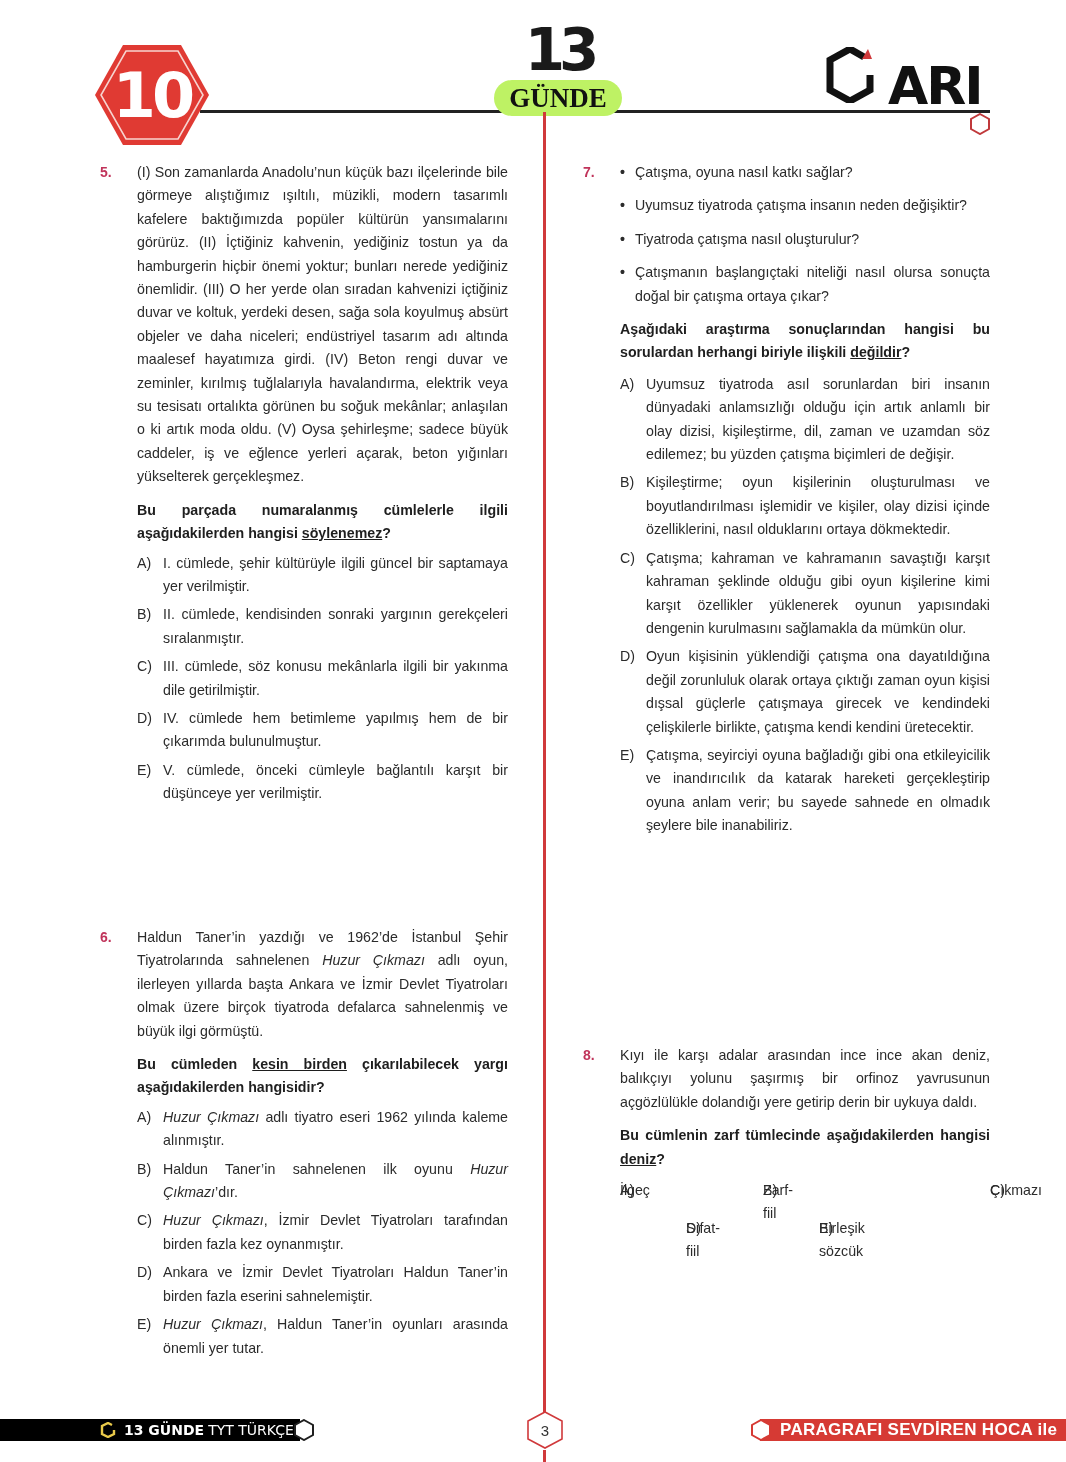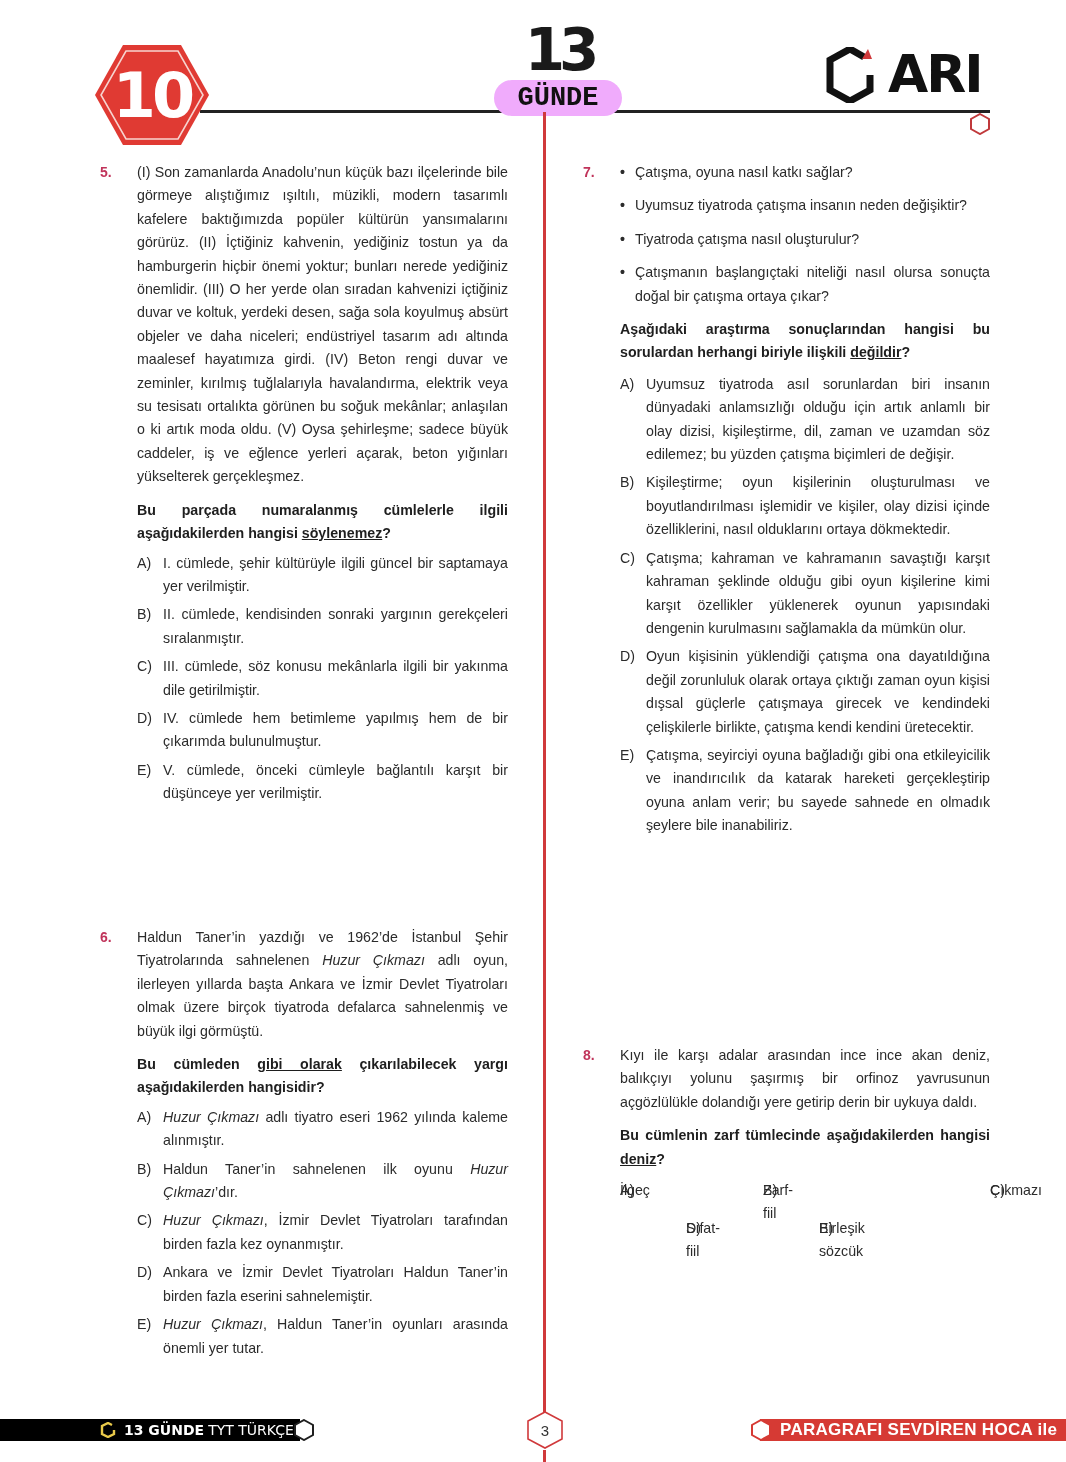--- a/index.html
+++ b/index.html
@@ -6,27 +6,27 @@
   html, body { width: 1066px; height: 1462px; background: #ffffff; overflow: hidden; }
   body { position: relative; font-family: "Liberation Sans", "DejaVu Sans", sans-serif; color: #2a2a2a; }
 
   .header-line { position: absolute; left: 200px; top: 110px; width: 790px; height: 3px; background: #222; }
   .day-badge { position: absolute; left: 93px; top: 43px; width: 118px; height: 104px; }
   .day-badge svg { position: absolute; left: 0; top: 0; }
   .day-badge .num { position: absolute; left: 0; top: 0; width: 118px; height: 104px; display: flex; align-items: center; justify-content: center; color: #fff; font-family: "DejaVu Sans", sans-serif; font-weight: bold; font-size: 62px; letter-spacing: -4px; }
 
   .logo13 { position: absolute; left: 494px; top: 22px; width: 130px; height: 95px; }
   .logo13 .big { position: absolute; left: 0; top: -6px; width: 130px; text-align: center; font-family: "DejaVu Sans", sans-serif; font-weight: bold; font-size: 58px; color: #1a1a1a; letter-spacing: -6px; }
-  .logo13 .pill { position: absolute; left: 0; top: 58px; width: 128px; height: 36px; border-radius: 18px; background: #f0abfc; display: flex; align-items: center; justify-content: center; font-family: Liberation Mono, monospace; font-weight: bold; font-size: 27px; color: #111; letter-spacing: 0px; }
+  .logo13 .pill { position: absolute; left: 0; top: 58px; width: 128px; height: 36px; border-radius: 18px; background: #bef264; display: flex; align-items: center; justify-content: center; font-family: Liberation Serif, serif; font-weight: bold; font-size: 27px; color: #111; letter-spacing: 0px; }
 
   .center-rule { position: absolute; left: 543px; top: 112px; width: 3px; height: 1300px; background: #d0393b; }
   .center-rule.bottom { top: 1450px; height: 12px; }
 
   .ari-logo { position: absolute; left: 826px; top: 45px; width: 160px; height: 60px; }
-  .ari-logo .txt { position: absolute; left: 62px; top: 0; font-family: "DejaVu Sans", sans-serif; font-weight: bold; font-size: 52px; color: #111; letter-spacing: -2px; line-height: 58px; }
+  .ari-logo .txt { position: absolute; left: 62px; top: 12px; font-family: "DejaVu Sans", sans-serif; font-weight: bold; font-size: 52px; color: #111; letter-spacing: -2px; line-height: 58px; }
   .hex-end { position: absolute; left: 970px; top: 113px; }
 
   .col { position: absolute; font-size: 14.2px; line-height: 23.4px; color: #2b2b2b; }
   .col-left { left: 100px; width: 408px; }
   .col-right { left: 583px; width: 407px; }
 
   .q { position: absolute; }
   .qnum { position: absolute; left: 0; top: 0; color: #c0335a; font-weight: bold; font-size: 14px; }
   .qbody { margin-left: 37px; }
   .para { text-align: justify; }
@@ -115,21 +115,21 @@
             <span class="txt">V. cümlede, önceki cümleyle bağlantılı karşıt bir düşünceye yer verilmiştir.</span>
           </div>
       </div>
     </div>
   </div>
 
   <div class="q" style="top:926px;width:408px">
     <div class="qnum">6.</div>
     <div class="qbody">
       <div class="para"><span>Haldun Taner’in yazdığı ve 1962’de İstanbul Şehir Tiyatrolarında sahnelenen </span><span class="i">Huzur Çıkmazı</span><span> adlı oyun, ilerleyen yıllarda başta Ankara ve İzmir Devlet Tiyatroları olmak üzere birçok tiyatroda defalarca sahnelenmiş ve büyük ilgi görmüştü.</span></div>
-      <div class="stem"><span>Bu cümleden </span><span class="u">gibi olarak</span><span> çıkarılabilecek yargı aşağıdakilerden hangisidir?</span></div>
+      <div class="stem"><span>Bu cümleden </span><span class="u">kesin birden</span><span> çıkarılabilecek yargı aşağıdakilerden hangisidir?</span></div>
       <div style="margin-top:6px">
         <div class="opt">
             <span class="lbl">A)</span>
             <span class="txt"><span class="i">Huzur Çıkmazı</span><span> adlı tiyatro eseri 1962 yılında kaleme alınmıştır.</span></span>
           </div>
         <div class="opt">
             <span class="lbl">B)</span>
             <span class="txt"><span>Haldun Taner’in sahnelenen ilk oyunu </span><span class="i">Huzur Çıkmazı</span><span>’dır.</span></span>
           </div>
         <div class="opt">

